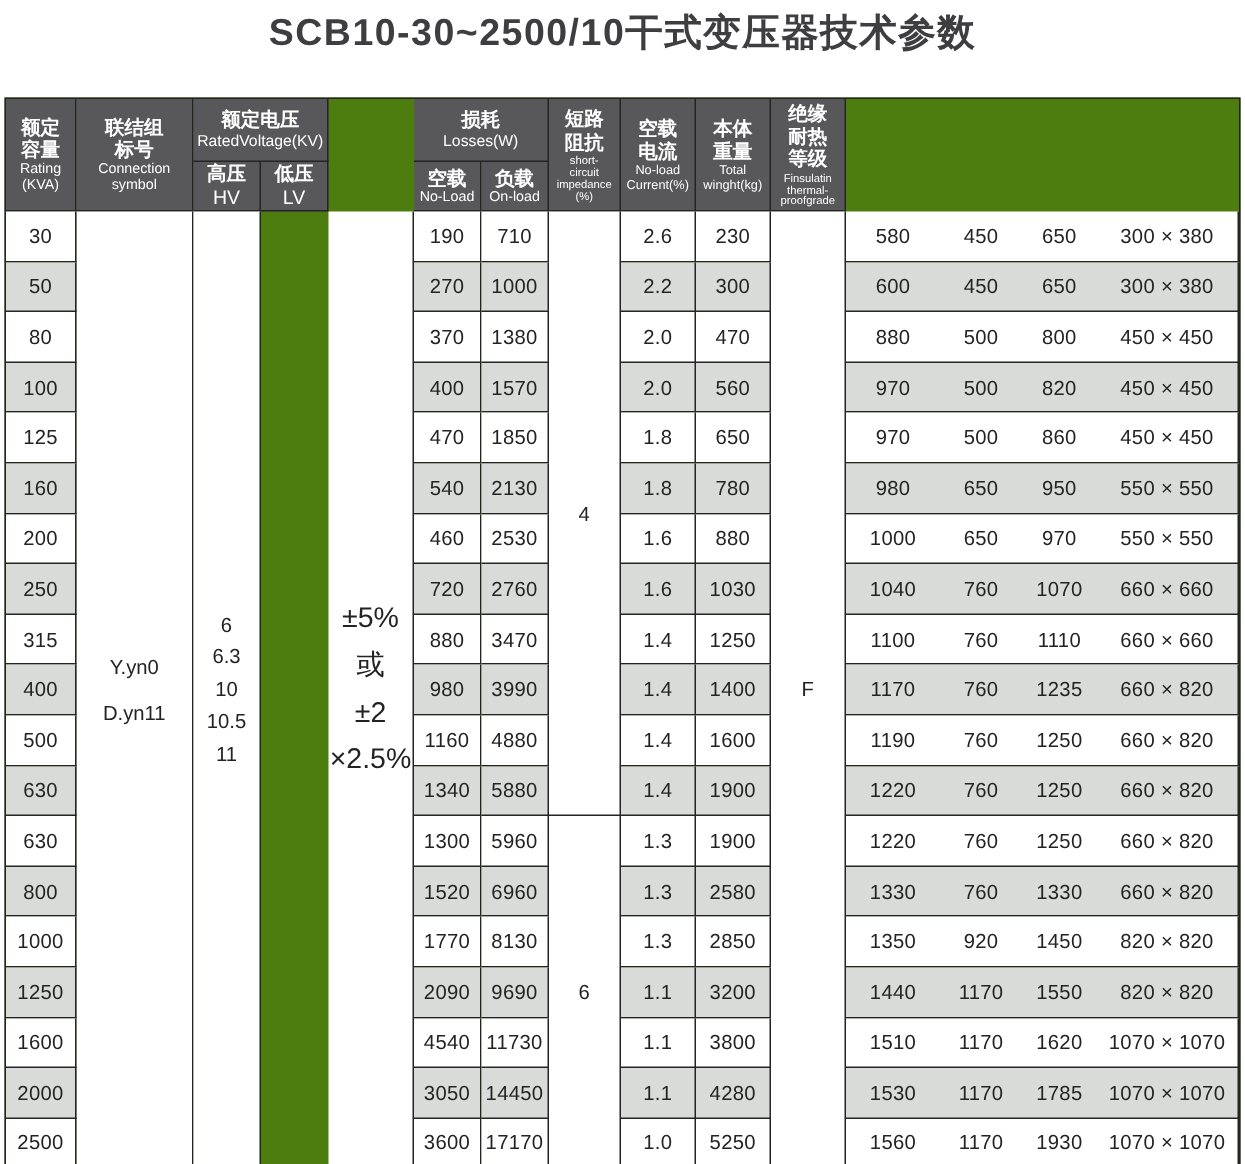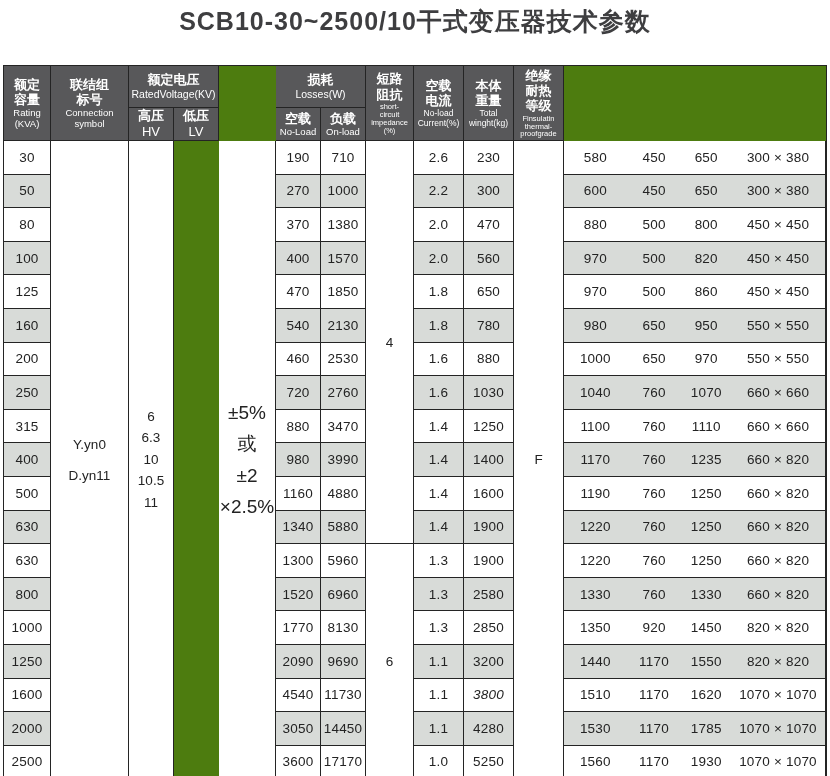--- a/index.html
+++ b/index.html
@@ -233,21 +233,21 @@
     <div class="cell num gray" style="grid-area: 18 / 1;">1250</div>
     <div class="cell num gray" style="grid-area: 18 / 6;">2090</div>
     <div class="cell num gray" style="grid-area: 18 / 7;">9690</div>
     <div class="cell num gray" style="grid-area: 18 / 9;">1.1</div>
     <div class="cell num gray" style="grid-area: 18 / 10;">3200</div>
     <div class="cell fig-row gray" style="grid-area: 18 / 12;"><span>1440</span><span>1170</span><span>1550</span><span>820 × 820</span></div>
     <div class="cell num" style="grid-area: 19 / 1;">1600</div>
     <div class="cell num" style="grid-area: 19 / 6;">4540</div>
     <div class="cell num" style="grid-area: 19 / 7;">11730</div>
     <div class="cell num" style="grid-area: 19 / 9;">1.1</div>
-    <div class="cell num" style="grid-area: 19 / 10; font-style: italic;">3800</div>
+    <div class="cell num" style="grid-area: 19 / 10;">3800</div>
     <div class="cell fig-row" style="grid-area: 19 / 12;"><span>1510</span><span>1170</span><span>1620</span><span>1070 × 1070</span></div>
     <div class="cell num gray" style="grid-area: 20 / 1;">2000</div>
     <div class="cell num gray" style="grid-area: 20 / 6;">3050</div>
     <div class="cell num gray" style="grid-area: 20 / 7;">14450</div>
     <div class="cell num gray" style="grid-area: 20 / 9;">1.1</div>
     <div class="cell num gray" style="grid-area: 20 / 10;">4280</div>
     <div class="cell fig-row gray" style="grid-area: 20 / 12;"><span>1530</span><span>1170</span><span>1785</span><span>1070 × 1070</span></div>
     <div class="cell num" style="grid-area: 21 / 1;">2500</div>
     <div class="cell num" style="grid-area: 21 / 6;">3600</div>
     <div class="cell num" style="grid-area: 21 / 7;">17170</div>

